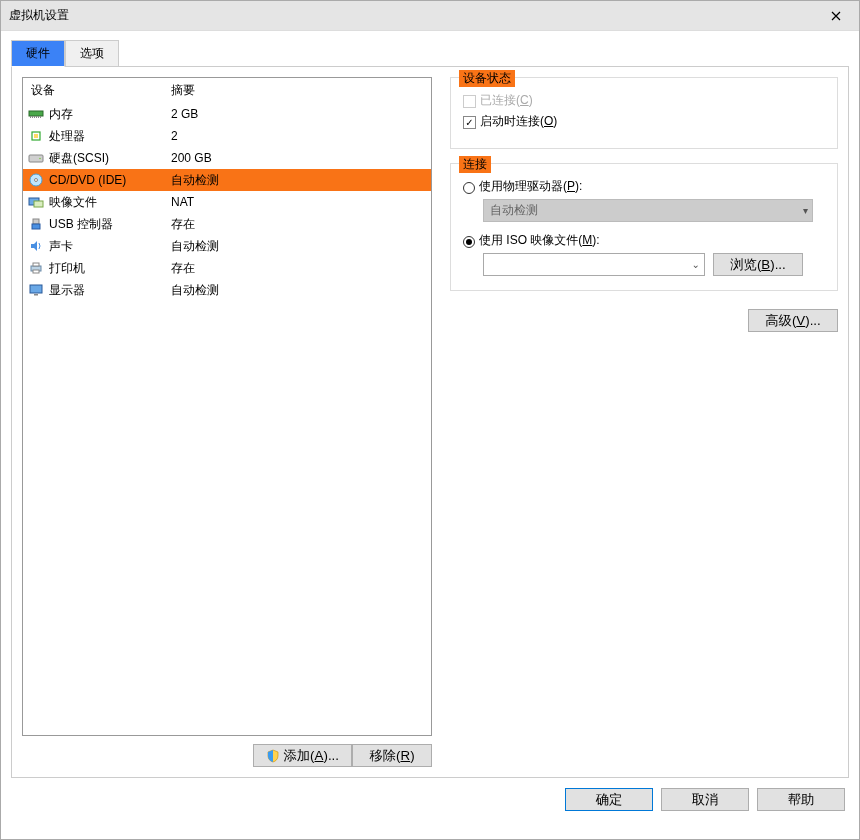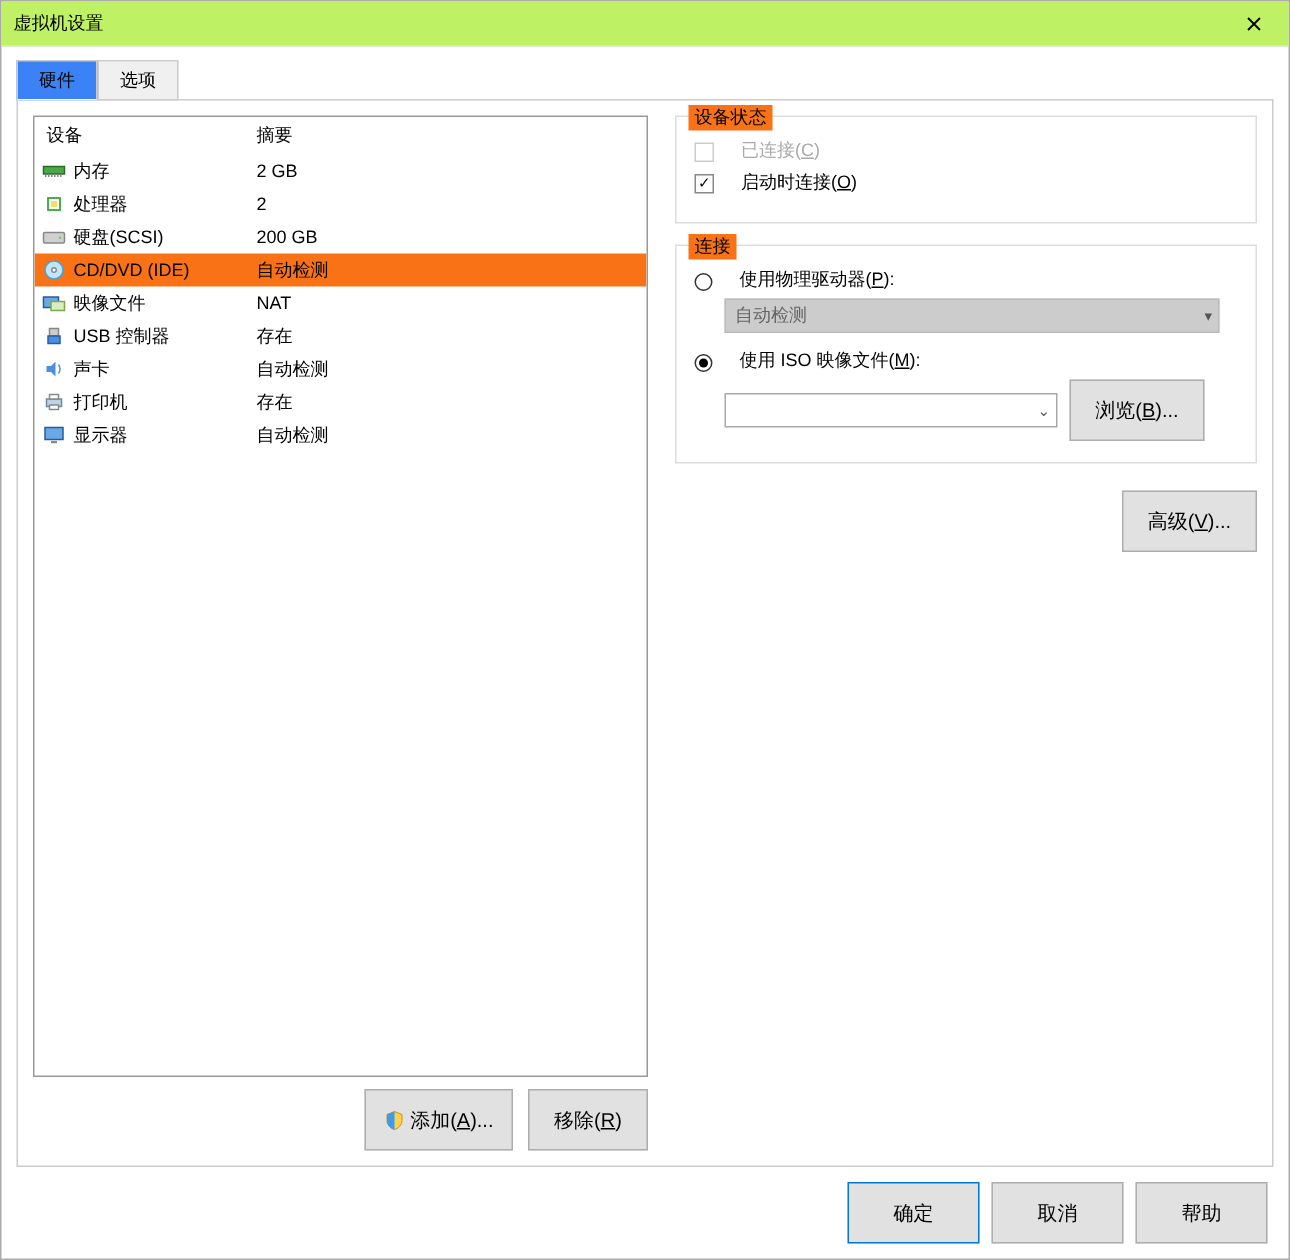--- a/index.html
+++ b/index.html
@@ -6,45 +6,45 @@
 body {
   font-family: "Microsoft YaHei", "Segoe UI", Tahoma, sans-serif;
   font-size: 12px;
   background: #fff;
   color: #000;
   width: 860px;
   height: 840px;
   overflow: hidden;
 }
 .window { width: 860px; height: 840px; border: 1px solid #aaa; display: flex; flex-direction: column; background:#fff; }
-.titlebar { height: 30px; display: flex; align-items: center; justify-content: space-between; padding: 0 0 0 8px; border-bottom: 1px solid #ddd; background:#bef264;}
+.titlebar { height: 30px; display: flex; align-items: center; justify-content: space-between; padding: 0 0 0 8px; border-bottom: 1px solid #ddd; background:#e5e5e5;}
 .titlebar .title { font-size: 12px; }
 .titlebar .close { width: 46px; height: 30px; display: flex; align-items: center; justify-content: center; cursor: pointer; }
 .tabs { display: flex; margin: 8px 10px 0 10px; }
 .tab { padding: 4px 14px; border: 1px solid #ccc; background: #f0f0f0; margin-right: 0; cursor: pointer; position: relative; top:1px;}
 .tab.active { background: #3b82f6; border-bottom: 1px solid #fff; z-index:2;}
 .tab + .tab { margin-left: 0; }
 .content-wrap { border: 1px solid #ccc; margin: 0 10px 0 10px; padding: 10px; flex: 0 0 auto; display: flex; gap: 18px; height: 712px;}
 .left-col { width: 410px; display:flex; flex-direction:column; }
 .device-list { border: 1px solid #999; height: 664px; overflow:auto; background:#fff;}
 .device-header { display:flex; padding: 4px 8px; font-size:12px; }
 .device-header .h-dev { width: 140px; }
 .device-header .h-sum { flex:1; }
 .device-row { display:flex; align-items:center; padding: 2px 4px 2px 4px; height:22px; cursor:default;}
 .device-row.selected { background: #f97316; }
 .device-row .icon { width: 18px; height:16px; margin-right:4px; display:flex; align-items:center; justify-content:center;}
 .device-row .name { width: 122px; }
 .device-row .summary { flex:1; }
-.left-buttons { display:flex; justify-content:flex-end; gap:10px; margin-top:8px;}
-.btn { padding: 3px 12px; border:1px solid #adadad; background:#e1e1e1; cursor:pointer; min-width:80px; text-align:center; display:inline-flex; align-items:center; justify-content:center; height:41px;}
+.left-buttons { display:flex; justify-content:flex-end; margin-top:8px;}
+.btn { padding: 3px 12px; border:1px solid #adadad; background:#e1e1e1; cursor:pointer; min-width:80px; text-align:center; display:inline-flex; align-items:center; justify-content:center; height:23px;}
 .btn.primary { border-color:#0078d7; }
 .right-col { flex:1; display:flex; flex-direction:column; }
 .group { border:1px solid #ddd; padding: 10px 12px 14px 12px; margin-bottom: 14px; position:relative;}
 .group-title { position:absolute; top:-8px; left:8px; background:#f97316; padding:0 4px; font-size:12px;}
-.frow { display:flex; align-items:center; margin: 4px 0; gap:14px;}
+.frow { display:flex; align-items:center; margin: 4px 0; gap:0;}
 .frow label { cursor:default; }
 .checkbox, .radio { margin-right:4px; }
 .checkbox { width:13px; height:13px; border:1px solid #888; display:inline-flex; align-items:center; justify-content:center; font-size:10px; line-height:1; position:relative; top:1px;}
 .checkbox.disabled { border-color:#ccc; color:#ccc;}
 .radio { width:12px; height:12px; border:1px solid #333; border-radius:50%; display:inline-flex; align-items:center; justify-content:center; position:relative; top:1px;}
 .radio.selected::after { content:""; width:6px; height:6px; border-radius:50%; background:#000; display:block;}
 .combo { border:1px solid #a9a9a9; height:23px; display:flex; align-items:center; justify-content:space-between; padding:0 4px 0 6px; background:#fff;}
 .combo.disabled { background:#cccccc; color:#666; border-color:#bbb;}
 .combo .chev { font-size:10px; color:#555;}
 .indented { margin-left: 20px; margin-top:4px;}

